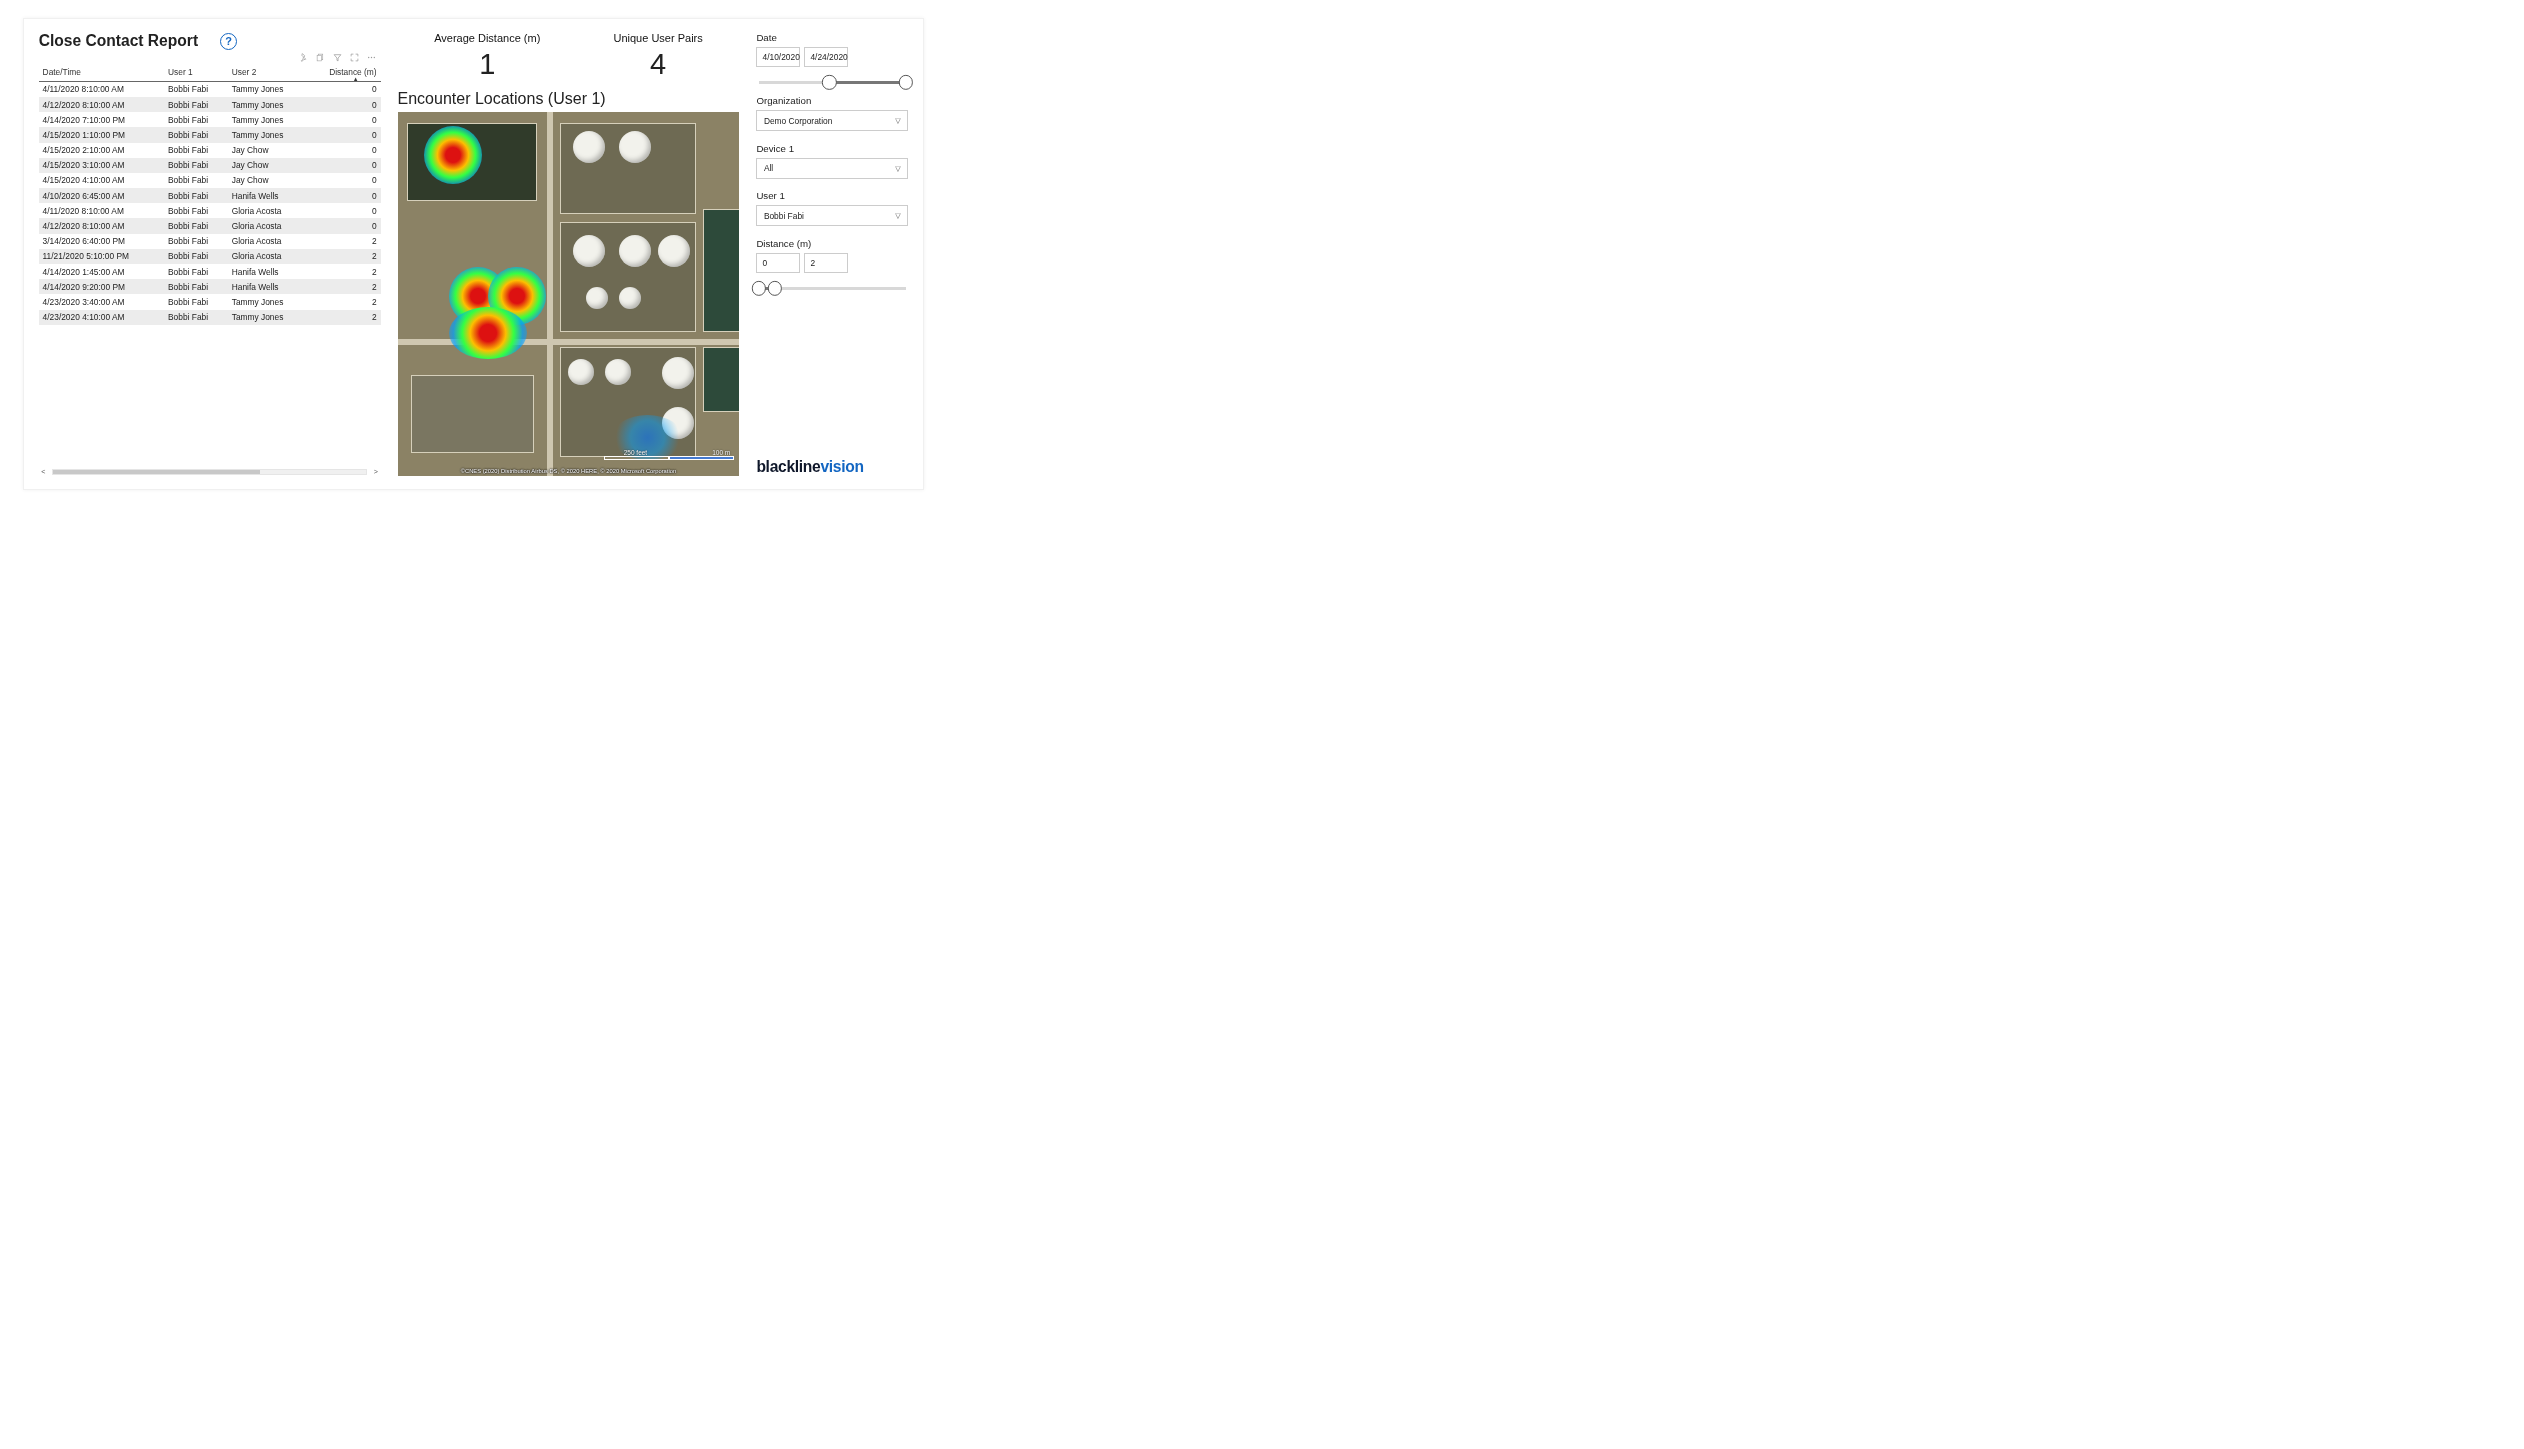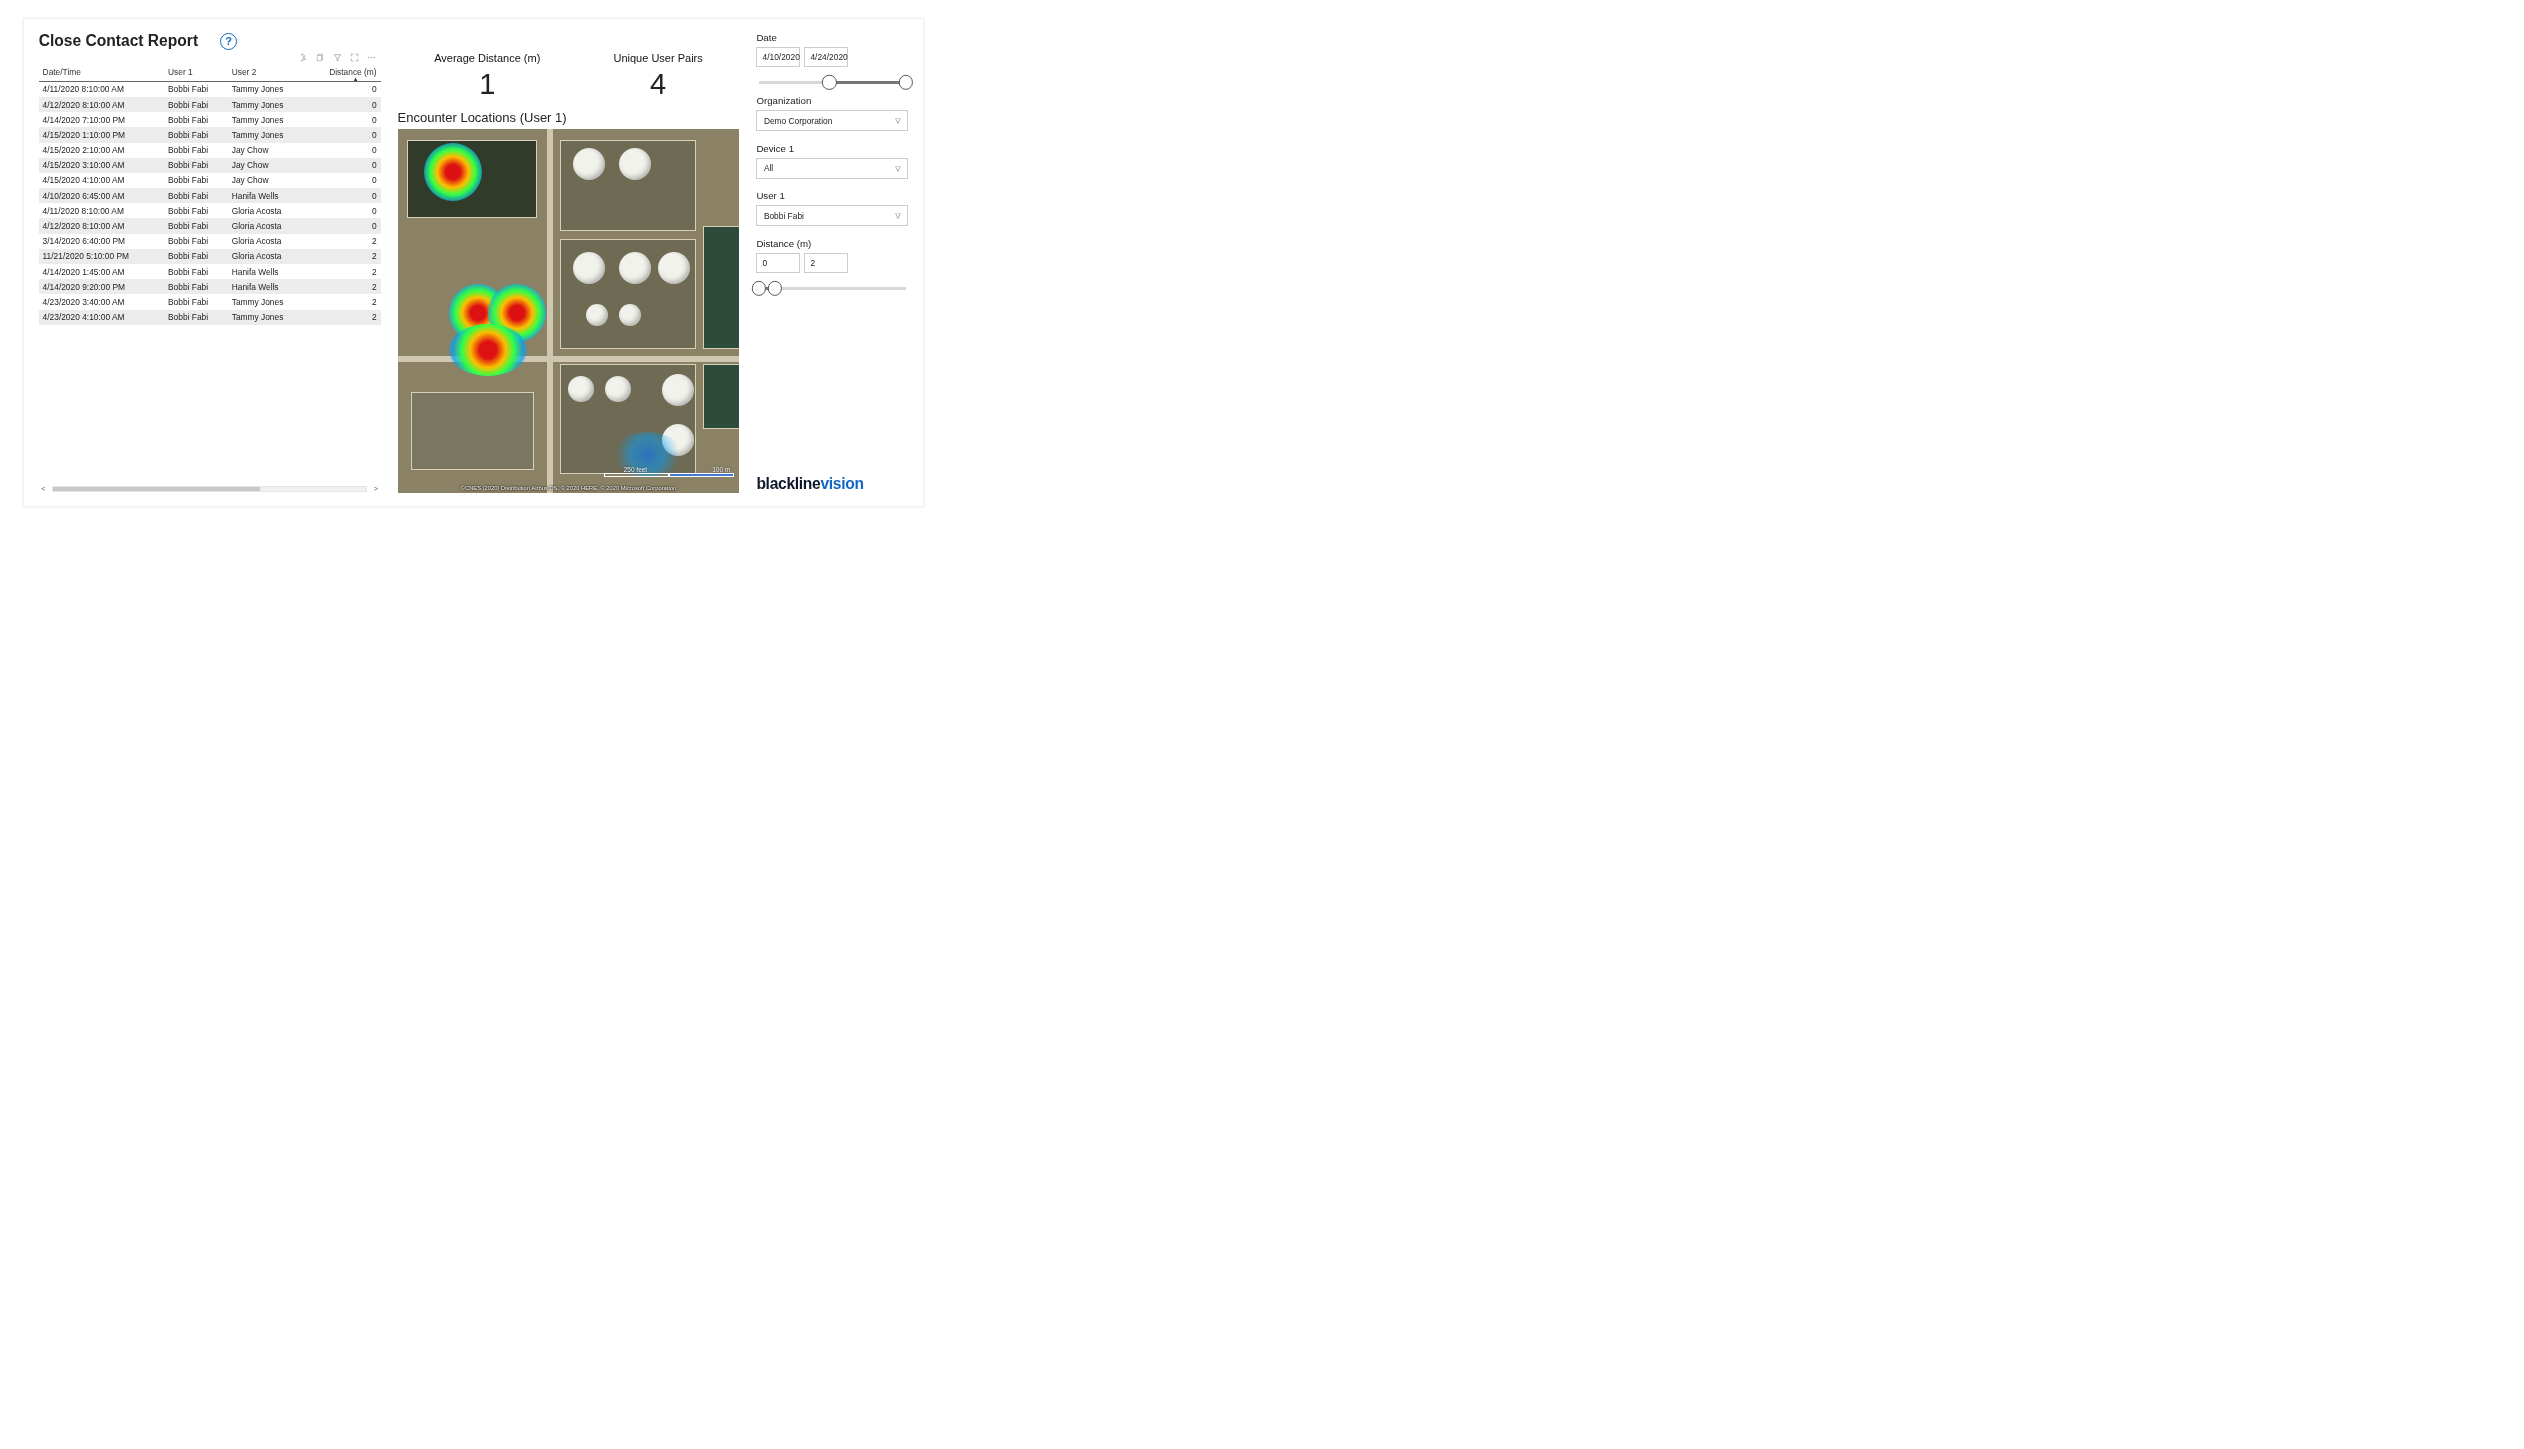--- a/index.html
+++ b/index.html
@@ -73,25 +73,25 @@
   .hscroll .thumb {
     position: absolute; left:0; top:0; bottom:0; width:66%;
     background:#c8c8c8;
   }
 
   
   .col-mid {
     width: 351px;
     display: flex; flex-direction: column;
   }
-  .stats { display: flex; justify-content: space-around; margin-top: 20px; }
+  .stats { display: flex; justify-content: space-around; margin-top: 0; }
   .stat { text-align: center; }
   .stat-label { font-size: 11px; color:#111; }
   .stat-value { font-size: 29px; font-weight: 400; margin-top: 3.9px; }
-  .map-title { font-size: 13px; margin: 9px 0 3.9px 0; }
+  .map-title { font-size: 16px; margin: 9px 0 3.9px 0; }
   .map {
     flex: 1;
     background: #8b8265;
     position: relative;
     overflow: hidden;
     min-height: 364px;
   }
   .map .road-v { position:absolute; top:0; bottom:0; left:149px; width:6.5px; background:#cfc7b0;}
   .map .road-h { position:absolute; left:0; right:0; top:227px; height:6.5px; background:#cfc7b0;}
   .map .plot {

